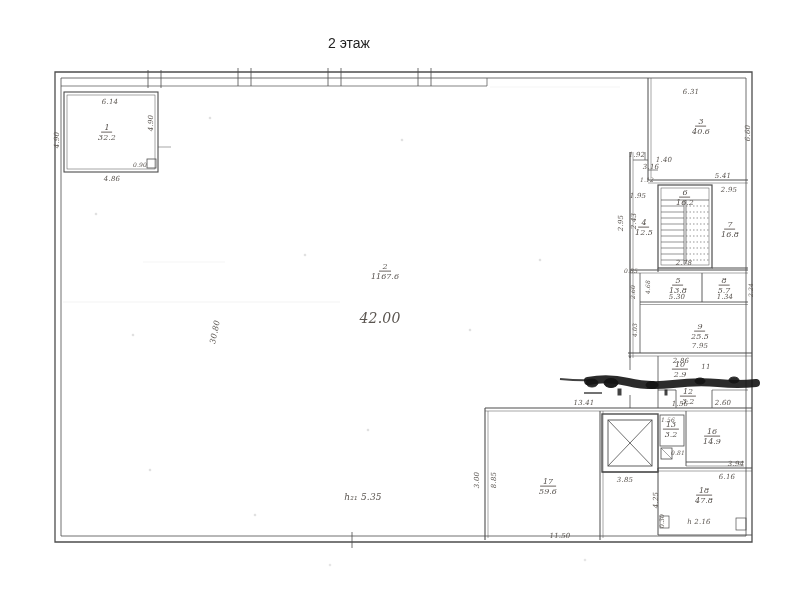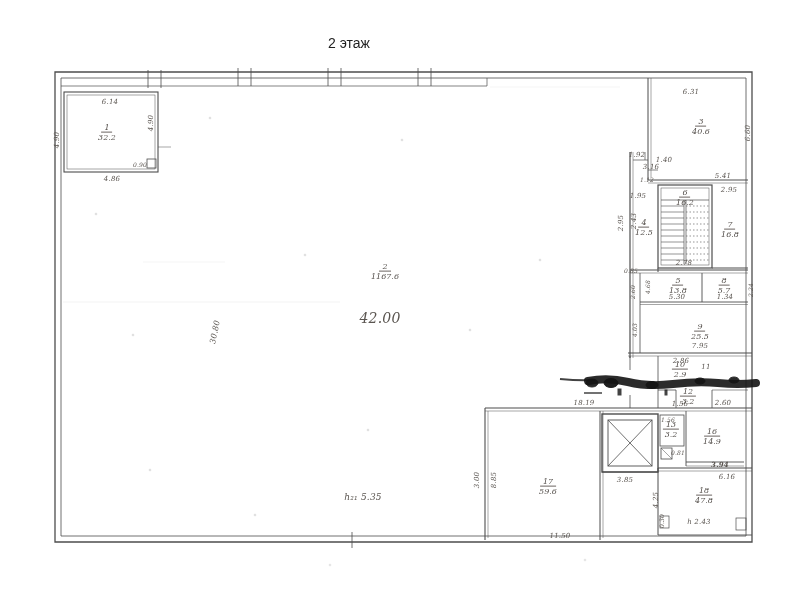--- a/index.html
+++ b/index.html
@@ -233,28 +233,28 @@
       <span class="dim" style="left: 647px; top: 287px; transform: translate(-50%, -50%) rotate(-90deg); font-size: 6px;">4.68</span>
       <span class="dim" style="left: 677px; top: 297px;">5.30</span>
       <span class="dim" style="left: 725px; top: 297px;">1.34</span>
       <span class="dim" style="left: 750px; top: 290px; transform: translate(-50%, -50%) rotate(-90deg); font-size: 6px;">2.24</span>
       <span class="dim" style="left: 700px; top: 346px;">7.95</span>
       <span class="dim" style="left: 634px; top: 330px; transform: translate(-50%, -50%) rotate(-90deg); font-size: 6px;">4.03</span>
       <span class="dim" style="left: 681px; top: 361px;">2.86</span>
       <span class="dim" style="left: 706px; top: 367px; text-align: right;">11</span>
       <span class="dim" style="left: 680px; top: 404px;">1.56</span>
       <span class="dim" style="left: 723px; top: 403px;">2.60</span>
-      <span class="dim" style="left: 584px; top: 403px;">18.19</span>
+      <span class="dim" style="left: 584px; top: 403px;">13.41</span>
       <span class="dim" style="left: 625px; top: 480px;">3.85</span>
       <span class="dim" style="left: 668px; top: 419px; font-size: 6px;">1.56</span>
       <span class="dim" style="left: 678px; top: 452px; font-size: 6px;">0.81</span>
-      <span class="dim" style="left: 720px; top: 464px; font-weight: bold;">3.94</span>
+      <span class="dim" style="left: 736px; top: 464px;">3.94</span>
       <span class="dim" style="left: 707px; top: 477px; margin-left: 20px;">6.16</span>
       <span class="dim" style="left: 656px; top: 500px; transform: translate(-50%, -50%) rotate(-90deg);">4.25</span>
-      <span class="dim" style="left: 699px; top: 522px;">h 2.43</span>
+      <span class="dim" style="left: 699px; top: 522px;">h 2.16</span>
       <span class="dim" style="left: 661px; top: 521px; transform: translate(-50%, -50%) rotate(-90deg); font-size: 6px;">0.30</span>
       <span class="dim" style="left: 560px; top: 536px;">11.50</span>
       <span class="dim" style="left: 494px; top: 480px; transform: translate(-50%, -50%) rotate(-90deg);">8.85</span>
       <span class="dim" style="left: 477px; top: 480px; transform: translate(-50%, -50%) rotate(-90deg);">3.00</span>
       <span class="dim" style="left: 215px; top: 332px; transform: translate(-50%, -50%) rotate(-78deg); font-size: 8px;">30.80</span>
       <span class="dim" style="left: 380px; top: 318px; font-size: 14px;">42.00</span>
       <span class="dim" style="left: 363px; top: 497px; font-size: 9px;">h₂₁ 5.35</span>
     </div>
 </div>
 

